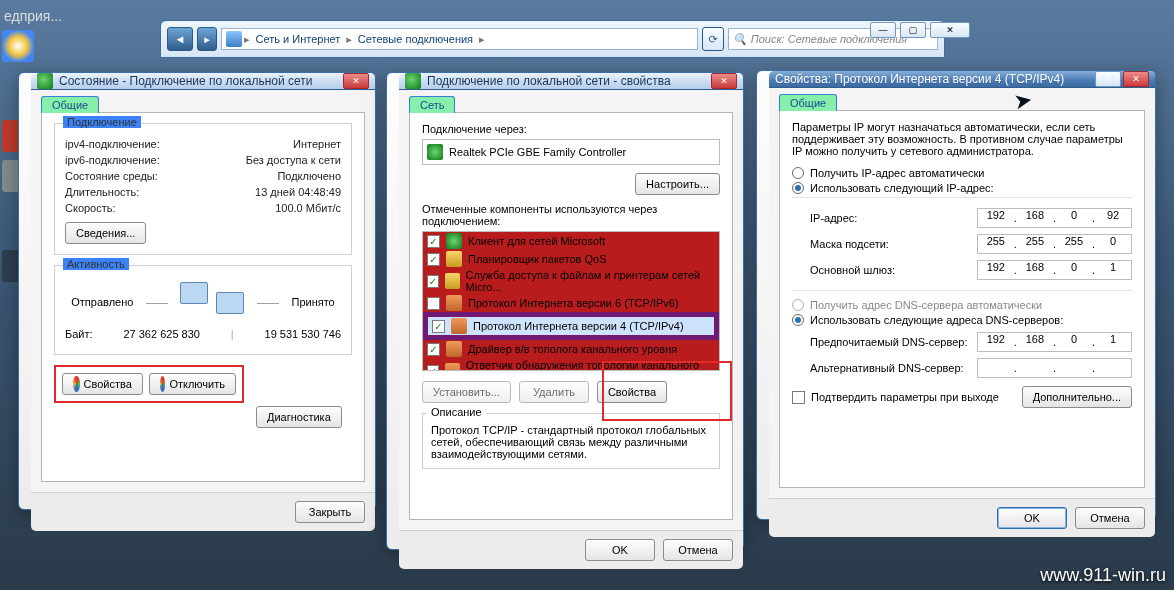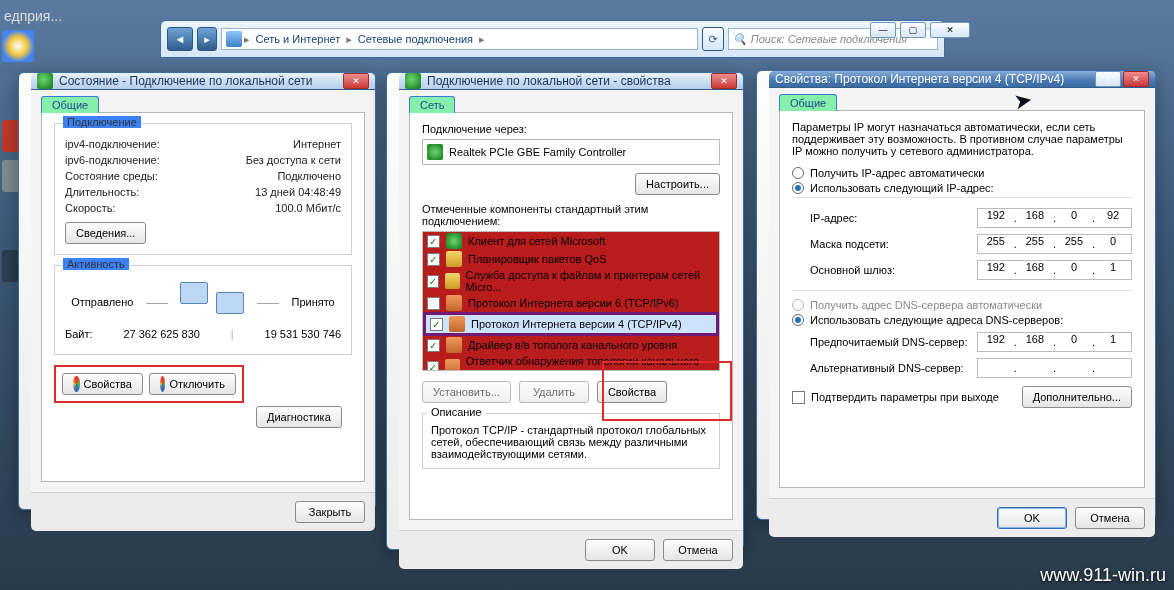--- a/index.html
+++ b/index.html
@@ -148,21 +148,21 @@
   gap: 4px;
 }
 .btn-default { border-color: #2b6fb5; box-shadow: 0 0 0 1px #8ab5e3 inset; }
 .activity { display: flex; align-items: center; justify-content: space-around; margin: 6px 0; }
 .monitors { width: 64px; height: 40px; position: relative; }
 .mon { position:absolute; width:28px; height:22px; background: #bcd7f1; border:1px solid #5b86b5; border-radius:2px; }
 .mon.l { left:0; top:0; } .mon.r { right:0; top:10px; }
 .hl-red { border: 2px solid #e12b2b; }
 .list-box { border: 1px solid #bcbcbc; background: #b91c1c; height: 140px; overflow: hidden; }
 .list-item { display: flex; align-items: center; gap: 6px; padding: 1px 4px; }
-.list-item.highlight { background: #cde3fb; border:3px solid #701a75; }
+.list-item.highlight { background: #cde3fb; border:5px solid #701a75; }
 .chk { width: 13px; height: 13px; border: 1px solid #7a7a7a; background: #fff; display: inline-flex; align-items: center; justify-content: center; font-size:10px; color:#1a7a1a;}
 .chk.on::after { content:"✓"; }
 .icon-sm { width: 16px; height: 16px; display:inline-block; }
 .icon-net { background: radial-gradient(circle,#6fd36f,#0a7a18); border-radius:2px; }
 .icon-stack { background: linear-gradient(180deg,#f6d66a,#c99c20); border-radius:2px; }
 .icon-prot { background: linear-gradient(180deg,#f09a5a,#c0662a); border-radius:2px; }
 .desc-box { border: 1px solid #d0d0d0; padding: 8px; }
 .radio { width:12px;height:12px;border:1px solid #666;border-radius:50%;display:inline-flex;align-items:center;justify-content:center;margin-right:6px; }
 .radio.on::after { content:""; width:6px;height:6px;background:#2b6fb5;border-radius:50%; }
 .ip-row { display:flex; align-items:center; justify-content: space-between; margin: 6px 0; }
@@ -303,21 +303,21 @@
       </div>
     <div class="panel-border" style="height:408px;">
       <div style="margin-bottom:4px;">Подключение через:</div>
       <div style="border:1px solid #bcbcbc;background:#fff;padding:4px;display:flex;align-items:center;gap:6px;">
         <span class="icon-sm icon-net"></span>
         <span>Realtek PCIe GBE Family Controller</span>
       </div>
       <div style="display:flex;justify-content:flex-end;margin:8px 0;">
           <button class="btn">Настроить...</button>
         </div>
-      <div style="margin:2px 0 4px;">Отмеченные компоненты стандартный этим подключением:</div>
+      <div style="margin:2px 0 4px;">Отмеченные компоненты используются через подключением:</div>
       <div class="list-box">
         <div class="list-item">
             <span class="chk on"></span>
             <span class="icon-sm icon-net"></span>
             <span>Клиент для сетей Microsoft</span>
           </div>
         <div class="list-item">
             <span class="chk on"></span>
             <span class="icon-sm icon-stack"></span>
             <span>Планировщик пакетов QoS</span>

